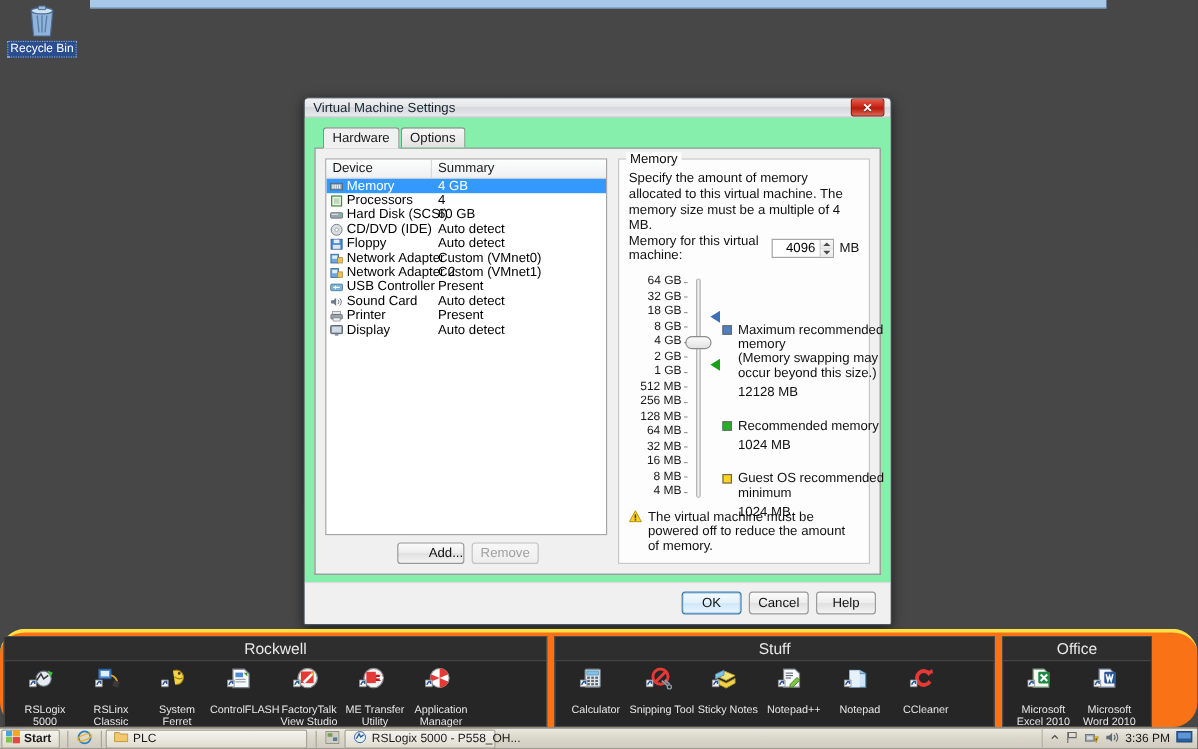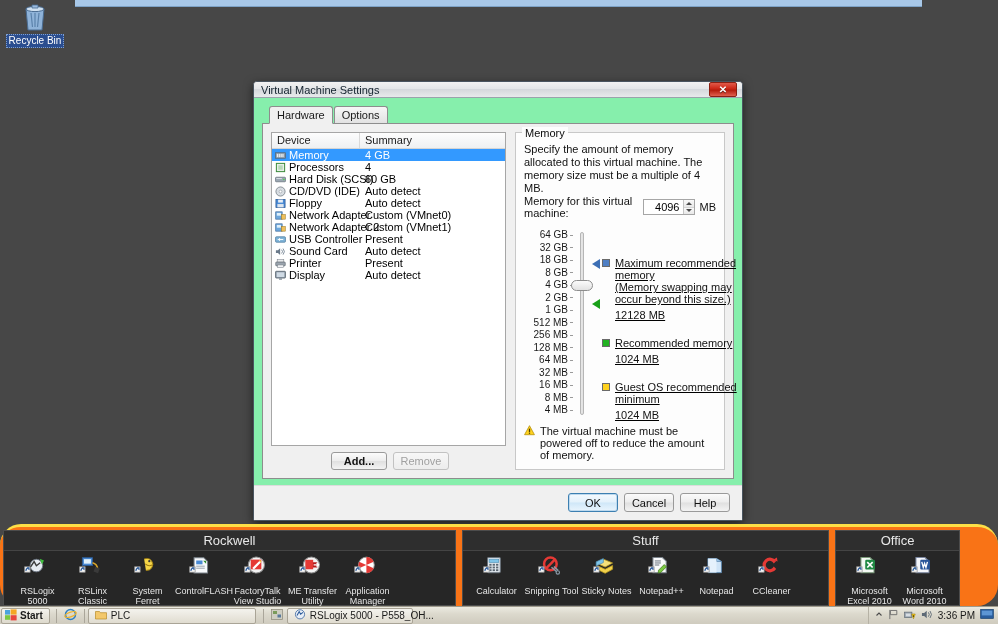--- a/index.html
+++ b/index.html
@@ -145,21 +145,21 @@
   }
   .btn {
     min-width: 56px; height: 18px;
     font-size: 11px; color: #111;
     border: 1px solid #9a9a9a;
     border-radius: 3px;
     background: linear-gradient(to bottom,#fbfbfb 0%,#ededed 48%,#e0e0e0 52%,#f3f3f3 100%);
     cursor: pointer;
     font-family: "Liberation Sans", sans-serif;
   }
-  .btn.bold { font-weight: bold; }
+  .btn.bold { font-weight: normal; text-align: right; }
   .btn.disabled { color: #a0a0a0; border-color: #c2c2c2; background: linear-gradient(to bottom,#f7f7f7,#ededed); cursor: default; }
   .btn.default {
     border: 1px solid #3c7fb1;
     box-shadow: 0 0 0 1px #bdd9ee inset;
     background: linear-gradient(to bottom,#f4fafe 0%,#e3f1fb 48%,#cfe7f8 52%,#eaf5fd 100%);
   }
 
   
   .mem-pane { flex: 1; display: flex; flex-direction: column; }
   .groupbox {
@@ -229,21 +229,21 @@
     background: linear-gradient(to bottom,#fbfbfb,#e2e2e2);
     border: 1px solid #8d8d8d;
     border-radius: 6px;
     cursor: pointer;
   }
   .marker { position: absolute; width: 0; height: 0;
     border-top: 5px solid transparent; border-bottom: 5px solid transparent; }
   .marker.blue { border-right: 8px solid #3d6fb5; }
   .marker.green { border-right: 8px solid #19a019; }
 
-  .legend { position: absolute; left: 78px; top: 0; width: 150px; text-decoration: underline; }
+  .legend { position: absolute; left: 78px; top: 12px; width: 150px; }
   .legend-item { margin-bottom: 2px; }
   .legend-row { display: flex; align-items: flex-start; gap: 5px; }
   .swatch { width: 8px; height: 8px; flex: 0 0 8px; margin-top: 2px; border: 1px solid #6a6a6a; }
   .legend-title { font-size: 11px; color: #111; line-height: 12px; }
   .legend-sub { font-size: 11px; color: #111; line-height: 12px; margin-left: 13px; }
 
   .warn-row {
     display: flex; gap: 5px; align-items: flex-start;
     margin-top: 6px;
   }

